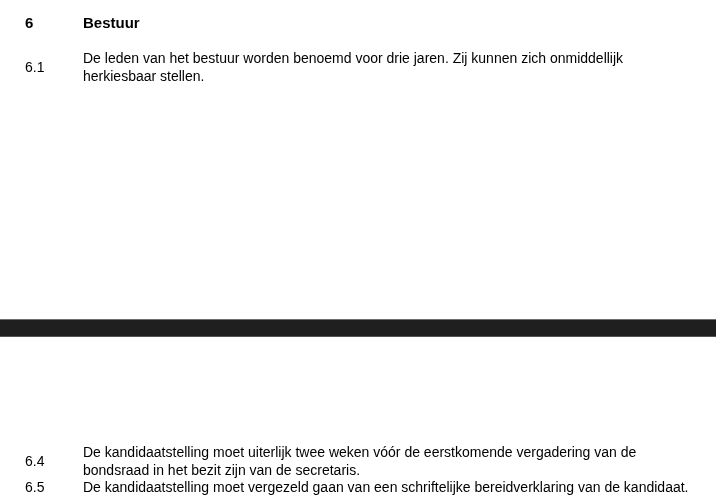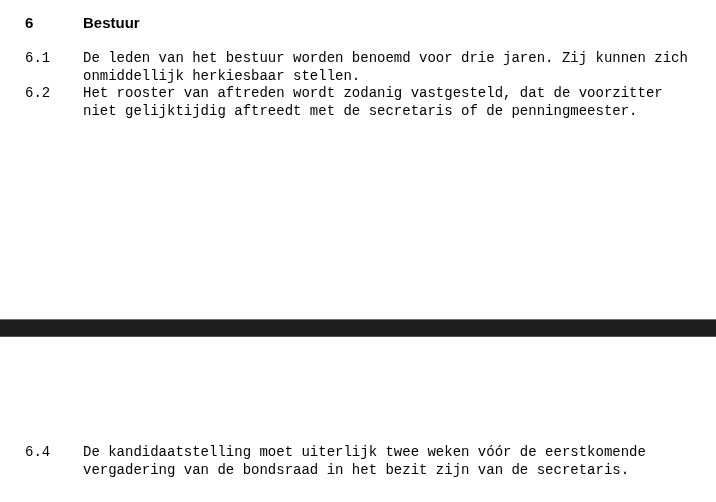--- a/index.html
+++ b/index.html
@@ -33,22 +33,21 @@
     line-height: 17.5px;
   }
   .clause-list.page1 { top: 50px; }
   .clause-list.page2 { top: 444px; }
   .num-col {
     width: 58px;
     flex: 0 0 58px;
   }
   .clause-row {
     display: flex;
-    align-items: flex-start;
-    font-family: Liberation Mono, monospace;
+    align-items: center;
   }
   .clause-text {
     width: 608px;
   }
   .page-separator {
     position: absolute;
     left: 0;
     top: 319px;
     width: 716px;
     height: 16px;
@@ -65,28 +64,28 @@
   <div class="doc-heading">
     <span class="num-col">6</span>
     <span>Bestuur</span>
   </div>
 
   <div class="clause-list page1">
     <div class="clause-row">
       <span class="num-col">6.1</span>
       <span class="clause-text">De leden van het bestuur worden benoemd voor drie jaren. Zij kunnen zich onmiddellijk herkiesbaar stellen.</span>
     </div>
-    <div class="clause-row">
-      <span class="num-col">6.2</span>
-      <span class="clause-text">Het rooster van aftreden wordt zodanig vastgesteld, dat de voorzitter niet gelijktijdig aftreedt met de secretaris of de penningmeester.</span>
-    </div>
   </div>
 
   <div class="page-separator"></div>
 
   <div class="clause-list page2">
     <div class="clause-row">
       <span class="num-col">6.4</span>
       <span class="clause-text">De kandidaatstelling moet uiterlijk twee weken vóór de eerstkomende vergadering van de bondsraad in het bezit zijn van de secretaris.</span>
     </div>
+    <div class="clause-row">
+      <span class="num-col">6.5</span>
+      <span class="clause-text">De kandidaatstelling moet vergezeld gaan van een schriftelijke bereidverklaring van de kandidaat.</span>
+    </div>
   </div>
 
 </div>
 
 </body></html>

